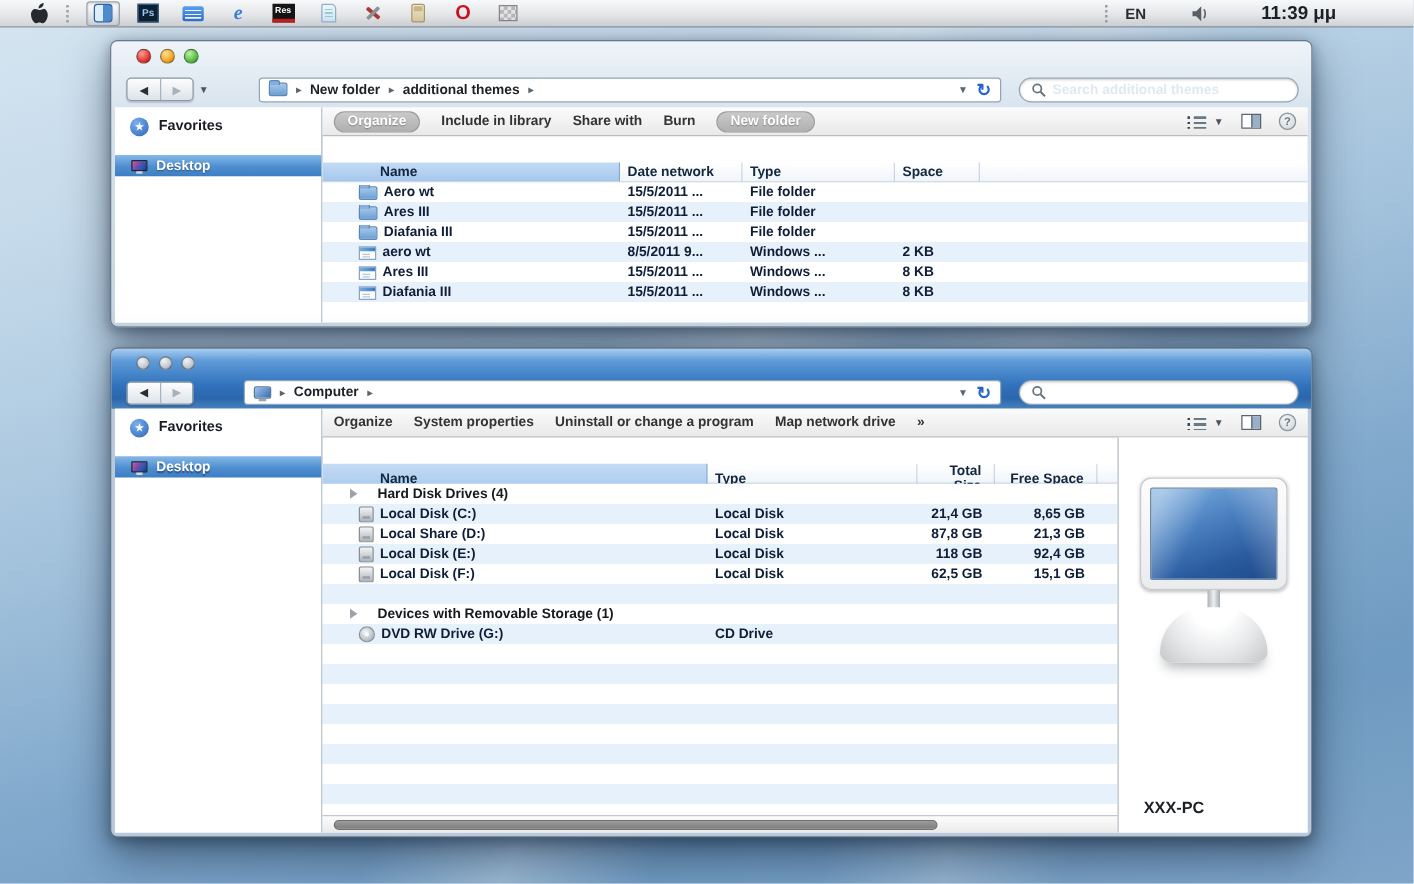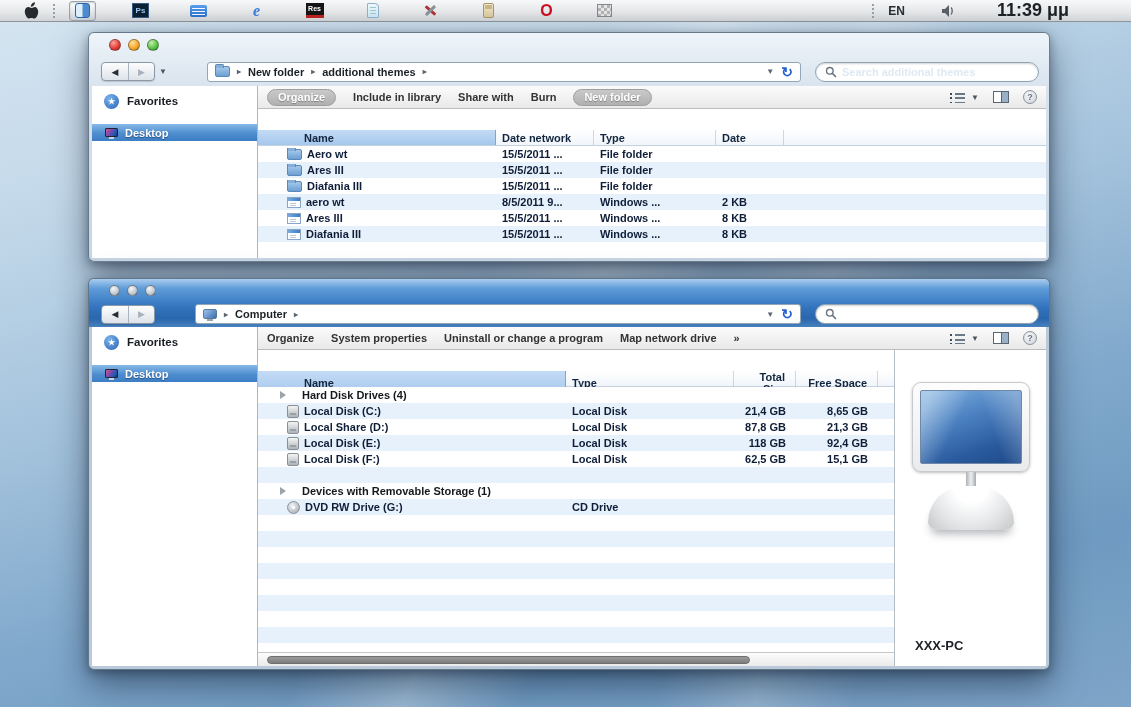--- a/index.html
+++ b/index.html
@@ -11,21 +11,21 @@
       linear-gradient(115deg, rgba(255,255,255,0) 42%, rgba(255,255,255,.30) 50%, rgba(255,255,255,0) 58%),
       linear-gradient(100deg, rgba(255,255,255,0) 62%, rgba(255,255,255,.22) 70%, rgba(255,255,255,0) 78%),
       linear-gradient(165deg, #d6e5f1 0%, #c2d8e9 22%, #a3c2dc 45%, #81a9cc 65%, #6f9ac1 82%, #7fa5c8 100%);
   }
 
   
   .menubar { position:absolute; left:0; top:0; width:100%; height:22px;
     background:linear-gradient(180deg,#f7f8f9 0%, #e6e8ea 55%, #d2d5d8 100%);
     border-bottom:1px solid #8e949a; display:flex; align-items:center; padding:0 0 0 24px; }
   .mb-sep { width:0; height:14px; border-left:2px dotted #9aa0a8; margin:0 14px; }
-  .mb-icons { display:flex; gap:31px; }
+  .mb-icons { display:flex; gap:9px; }
   .mi { width:27px; height:20px; display:flex; align-items:center; justify-content:center; border-radius:3px; }
   .mi.pressed { border:1px solid #9aa2ac; background:linear-gradient(180deg,rgba(255,255,255,.95),rgba(198,205,213,.65)); box-shadow:inset 0 1px 2px rgba(0,0,0,.18); }
   .ic-finder { width:15px; height:15px; border-radius:3px; border:1px solid #2f62a8; background:linear-gradient(90deg,#ddeefc 0 49%,#4e8cd0 51% 100%); }
   .ic-ps { width:17px; height:15px; background:#0d2134; border:1px solid #3a5a80; color:#9cc8f2; font-size:8px; font-weight:bold; line-height:14px; text-align:center; }
   .ic-styler { width:17px; height:12px; border-radius:2px; background:linear-gradient(180deg,#5aa0ec,#2a70cc); position:relative; }
   .ic-styler::after { content:''; position:absolute; left:2px; right:2px; top:3px; bottom:2px; background:repeating-linear-gradient(180deg,rgba(255,255,255,.95) 0 1px,transparent 1px 3px); }
   .ic-ie { color:#3a7edc; font-family:"Liberation Serif",serif; font-style:italic; font-weight:bold; font-size:16px; line-height:1; }
   .ic-res { width:18px; height:15px; background:#151515; color:#fff; font-size:7px; font-weight:bold; line-height:11px; text-align:center; border-bottom:3px solid #c02020; }
   .ic-notepad { width:12px; height:15px; background:linear-gradient(180deg,#eef7fd,#cfe6f5); border:1px solid #8fb2cc; border-radius:1px 4px 1px 1px; position:relative; }
   .ic-notepad::after { content:''; position:absolute; left:2px; right:2px; top:3px; height:9px; background:repeating-linear-gradient(180deg,#9cc 0 1px,transparent 1px 3px); }
@@ -33,21 +33,21 @@
   .ic-tweak::before { content:''; position:absolute; left:1px; top:6px; width:13px; height:3px; background:#b23535; transform:rotate(40deg); border-radius:1px; }
   .ic-tweak::after { content:''; position:absolute; left:1px; top:6px; width:13px; height:3px; background:#8a929a; transform:rotate(-45deg); border-radius:1px; }
   .ic-device { width:11px; height:15px; background:linear-gradient(180deg,#f2e8cc,#d8c89c); border:1px solid #a89868; border-radius:2px; position:relative; }
   .ic-device::before { content:''; position:absolute; left:1px; right:1px; top:1px; height:4px; background:#c8b888; }
   .ic-opera { color:#cc1122; font-weight:bold; font-size:16px; line-height:1; }
   .ic-checker { width:15px; height:13px; border:1px solid #888;
     background-image:linear-gradient(45deg,#b4b4b4 25%,transparent 25%,transparent 75%,#b4b4b4 75%),linear-gradient(45deg,#b4b4b4 25%,#e6e6e6 25%,#e6e6e6 75%,#b4b4b4 75%);
     background-size:6px 6px; background-position:0 0,3px 3px; }
   .mb-right { margin-left:auto; display:flex; align-items:center; padding-right:62px; }
   .mb-lang { font-size:12px; font-weight:bold; color:#2a2e33; margin-right:36px; }
-  .mb-time { font-size:18px; font-weight:bold; color:#1c2126; margin-left:40px; }
+  .mb-time { font-size:15px; font-weight:bold; color:#1c2126; margin-left:40px; }
 
   
   .window { position:absolute; border-radius:6px; overflow:hidden; border:1px solid rgba(70,90,110,.75);
     box-shadow:0 14px 34px rgba(8,20,40,.5), 0 3px 10px rgba(8,20,40,.35); }
   .win-top { left:88px; top:32px; width:962px; height:230px;
     background:linear-gradient(180deg,#eef4f9 0%, #d7e2ed 26%, #c5d5e4 100%); }
   .win-bottom { left:88px; top:278px; width:962px; height:392px; background:#b9c9d9; }
   .win-bottom .head { position:absolute; left:0; top:0; right:0; height:48px;
     background:linear-gradient(180deg,#a9cdf0 0%, #5e9bd8 20%, #3273bd 60%, #2a66ad 82%, #44a 100%);
     background:linear-gradient(180deg,#a9cdf0 0%, #5e9bd8 20%, #3273bd 60%, #2a66ad 82%, #4781bd 100%); }
@@ -275,21 +275,21 @@
             <span class="ic-pane"></span>
             <span class="ic-help"></span>
           </span>
         </div>
         <div class="listzone">
           <div class="listcol">
             <div class="cols cols-top">
               <div class="hcell hname">Name</div>
               <div class="hcell">Date network</div>
               <div class="hcell">Type</div>
-              <div class="hcell">Date</div>
+              <div class="hcell">Space</div>
               <div class="hcell last"></div>
             </div>
             <div class="rows">
               <div class="row row-top">
                 <div class="cell ncell">
                     <span class="ic-folder"></span>
                     <span>Aero wt</span>
                   </div>
                 <div class="cell">15/5/2011 ...</div>
                 <div class="cell">File folder</div>

